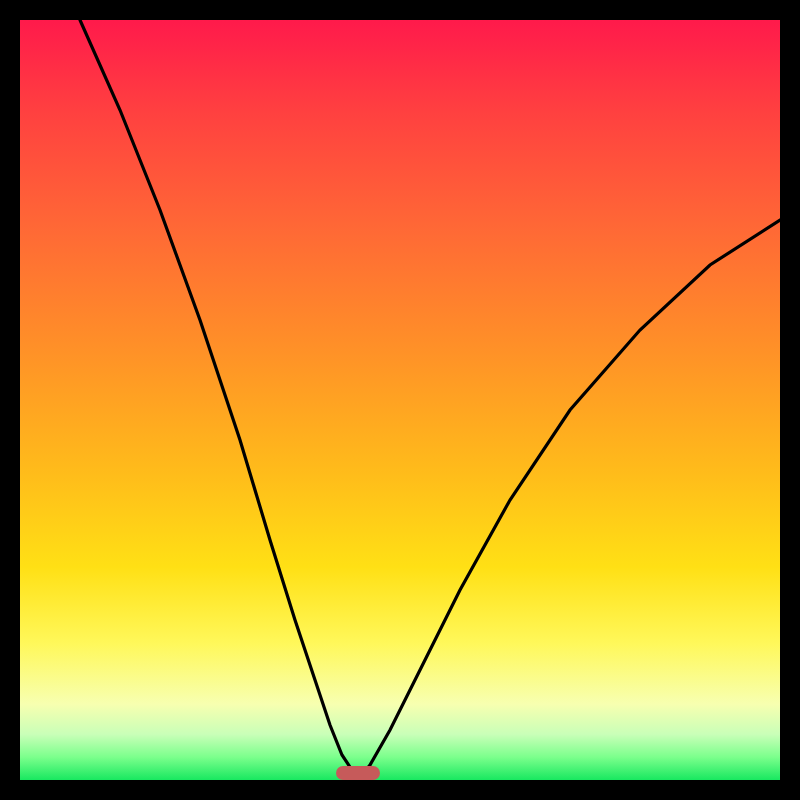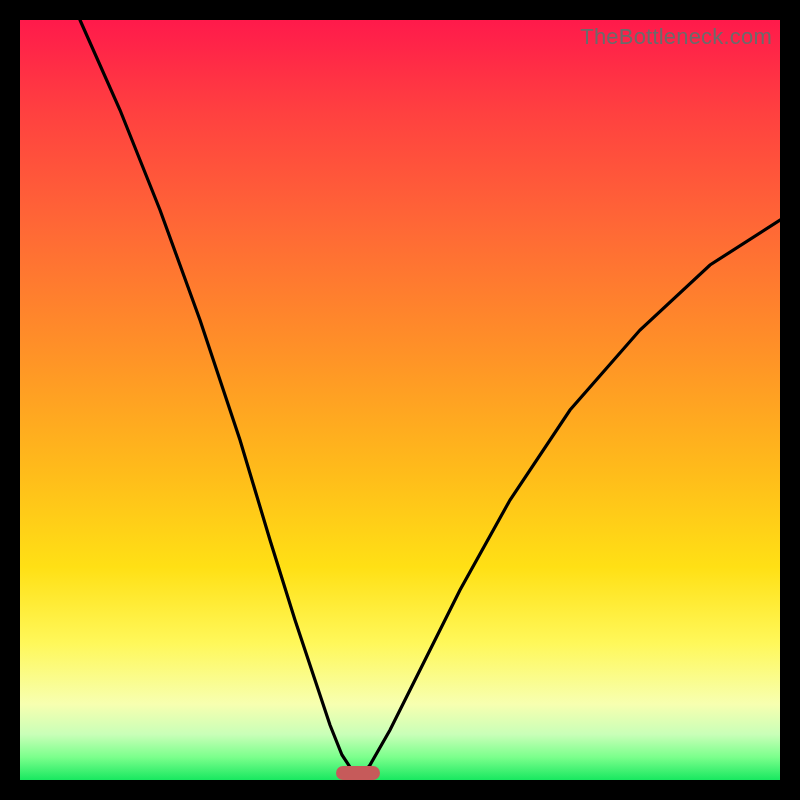--- a/index.html
+++ b/index.html
@@ -65,21 +65,20 @@
     background: #c65a5a;
     border-radius: 7px;
   }
 </style>
 </head>
 <body>
 
 <div class="frame">
   <div class="plot-area"></div>
 
-  <div class="watermark">TheBottleneck.com</div>
 
   <svg class="curve" viewBox="0 0 760 760" preserveAspectRatio="none">
     <path id="left-curve-path" fill="none" stroke="#000" stroke-width="3.2" stroke-linecap="round" d="M 60 0 L 100 90 L 140 190 L 180 300 L 220 420 L 250 520 L 275 600 L 295 660 L 310 705 L 322 735 L 332 750 L 338 760"></path>
     <path id="right-curve-path" fill="none" stroke="#000" stroke-width="3.2" stroke-linecap="round" d="M 338 760 L 350 745 L 370 710 L 400 650 L 440 570 L 490 480 L 550 390 L 620 310 L 690 245 L 760 200"></path>
   </svg>
 
   <div class="marker" id="marker" style="left: 316px; top: 746px; width: 44px; height: 14px; background: rgb(198, 90, 90); border-radius: 7px;"></div>
 </div>
 
 </body></html>

